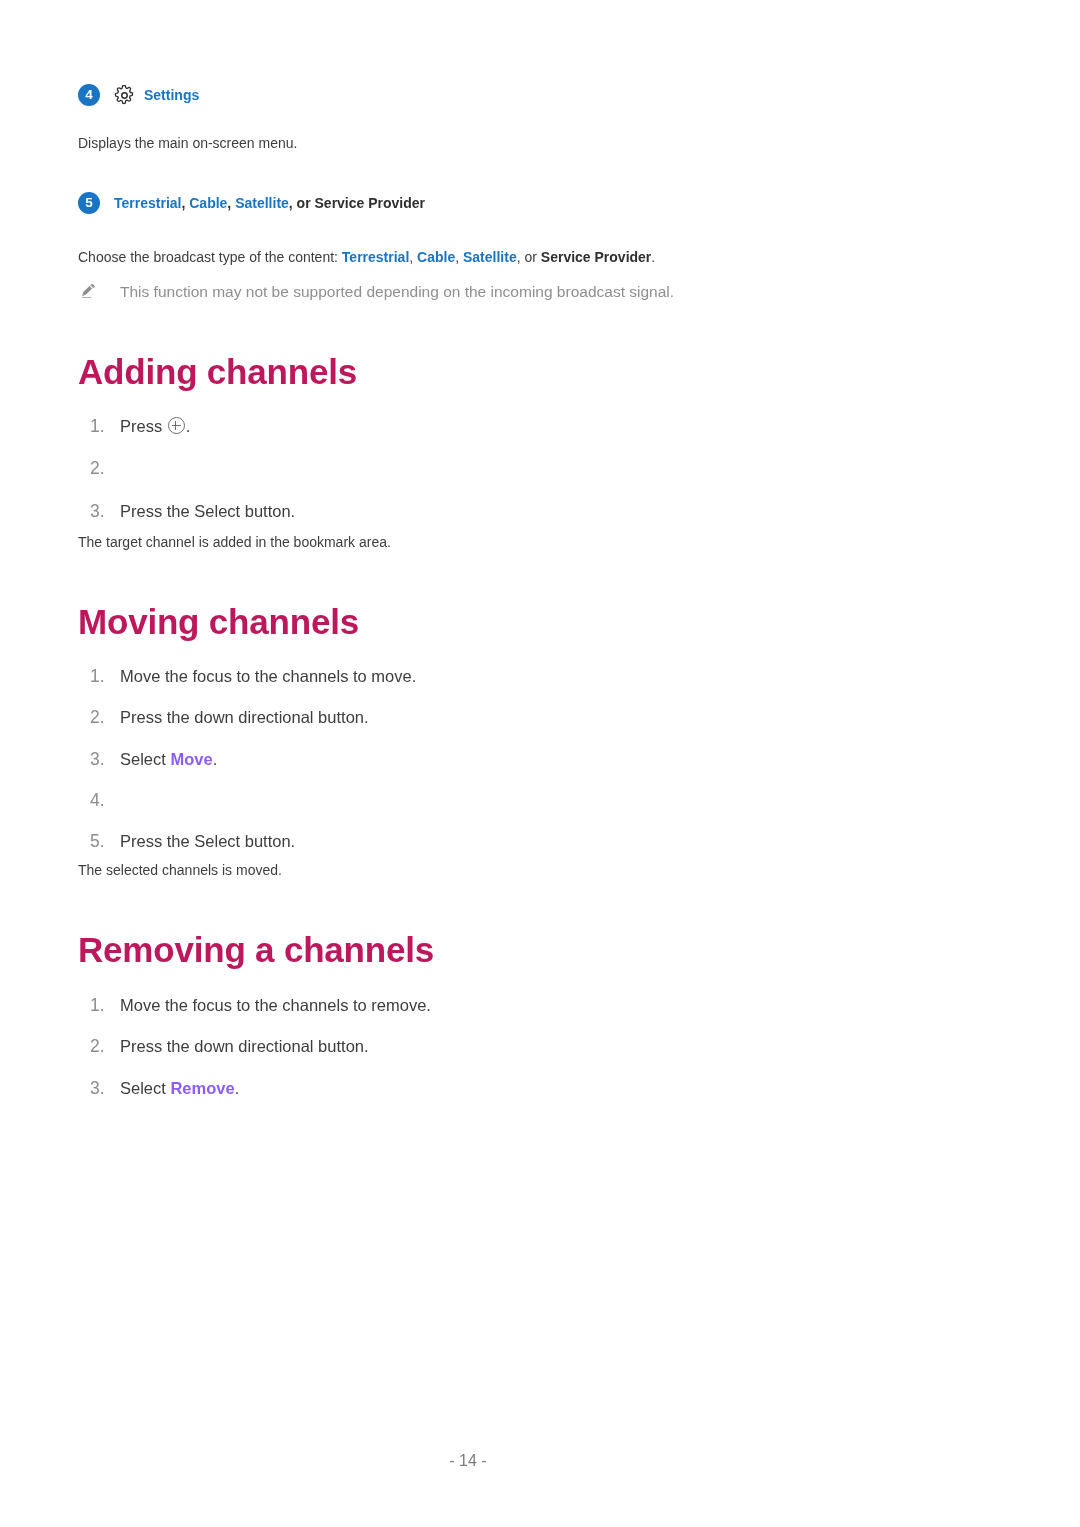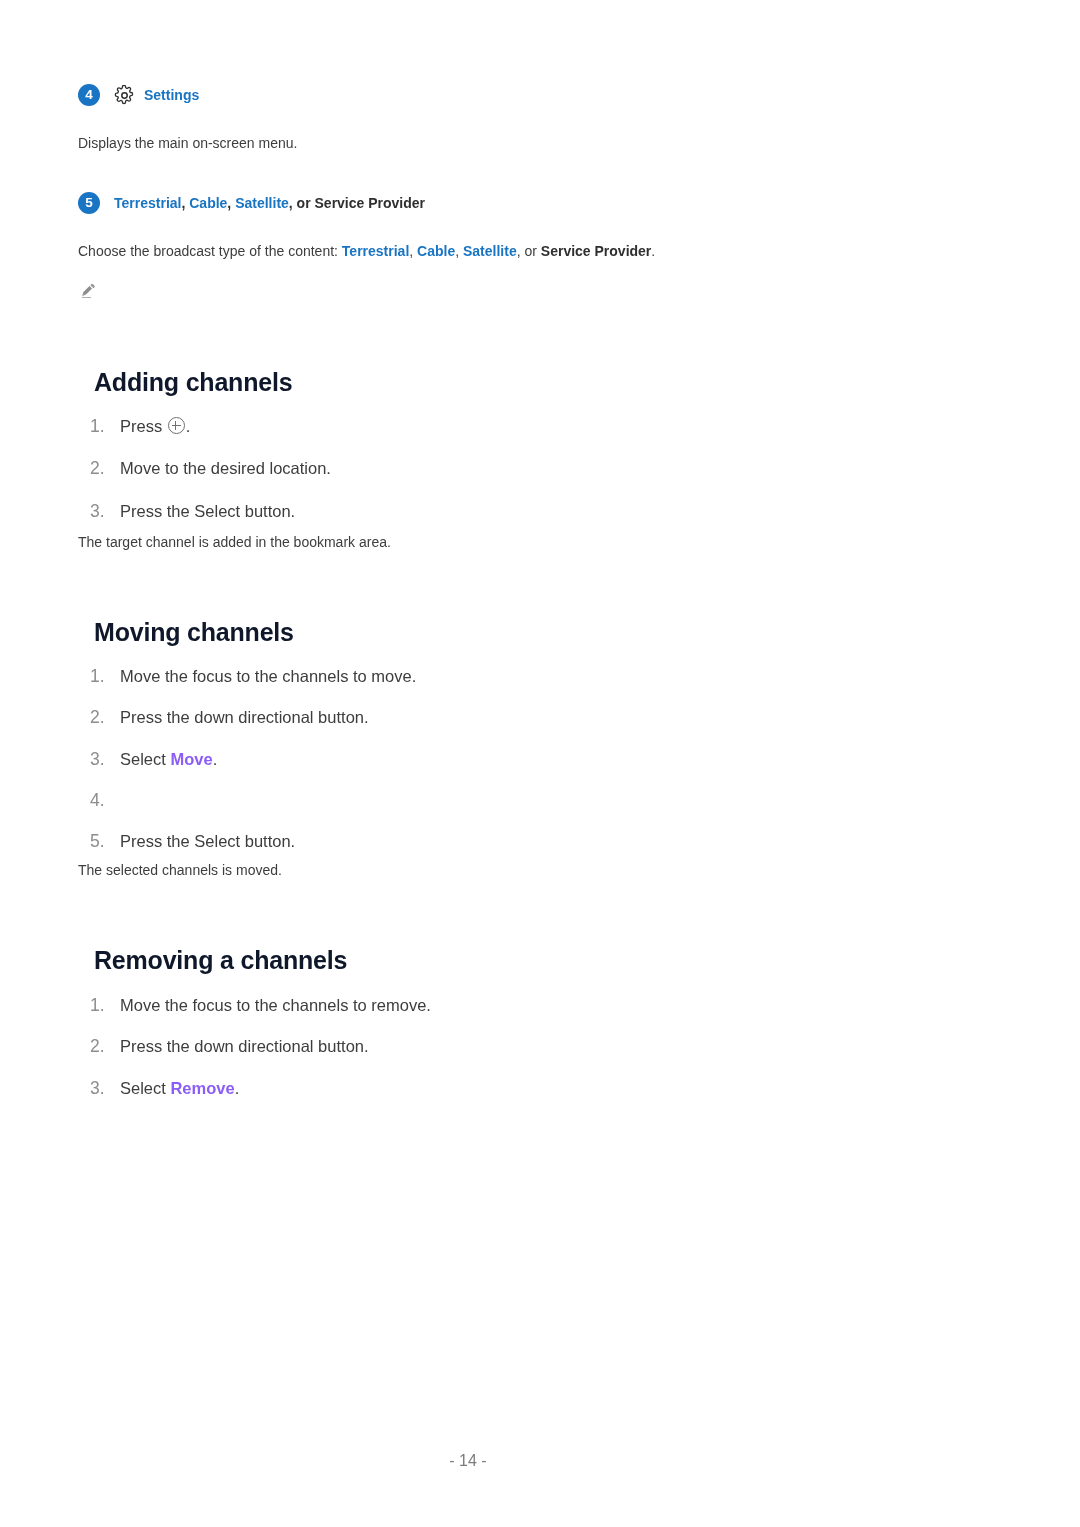--- a/index.html
+++ b/index.html
@@ -87,24 +87,24 @@
     flex: 0 0 auto;
     width: 20px;
     margin-right: 22px;
     margin-top: 2px;
     display: flex;
     justify-content: center;
   }
 
   
   .section-heading {
-    font-size: 25px;
-    color: #0f172a;
+    font-size: 35px;
+    color: #be185d;
     font-weight: 600;
-    margin: 16px;
+    margin: 0;
     letter-spacing: -0.2px;
   }
 
   
   .steps { margin: 0; padding: 0; list-style: none; }
   .step {
     display: flex;
     align-items: baseline;
     font-size: 16.5px;
     color: #3d3d3d;
@@ -174,43 +174,43 @@
     <span class="bh-text">Settings</span>
   </div>
 
   <div class="blk para" style="top:133px;">Displays the main on-screen menu.</div>
 
   <div class="blk badge-heading" style="top:192px;">
     <span class="num-badge">5</span>
     <span class="bh-text mixed"><span>Terrestrial</span><span class="dark">, </span><span>Cable</span><span class="dark">, </span><span>Satellite</span><span class="dark">, or Service Provider</span></span>
   </div>
 
-  <div class="blk para" style="top:241px;"><span>Choose the broadcast type of the content: </span><span class="blue">Terrestrial</span><span>, </span><span class="blue">Cable</span><span>, </span><span class="blue">Satellite</span><span>, or </span><span class="bold">Service Provider</span><span>.</span></div>
+  <div class="blk para" style="top:247px;"><span>Choose the broadcast type of the content: </span><span class="blue">Terrestrial</span><span>, </span><span class="blue">Cable</span><span>, </span><span class="blue">Satellite</span><span>, or </span><span class="bold">Service Provider</span><span>.</span></div>
 
   <div class="blk note" style="top:280px;">
     <span class="pencil">
       <svg width="17" height="18" viewBox="0 0 24 24">
         <path d="M18.6 2.6c-.8-.8-2-.8-2.8 0l-1.2 1.2 4.4 4.4 1.2-1.2c.8-.8.8-2 0-2.8l-1.6-1.6z" fill="#9a9a9a"></path>
         <path d="M13.4 4.9l-8.6 8.6-1.5 5.1 5.1-1.5 8.6-8.6-3.6-3.6z" fill="#8d8d8d"></path>
         <path d="M4.2 16.3l-.9 3 3-.9-2.1-2.1z" fill="#b5b5b5"></path>
         <rect x="2.6" y="20.6" width="13" height="1.3" fill="#a8a8a8"></rect>
       </svg>
     </span>
+    <span>This function may not be supported depending on the incoming broadcast signal.</span>
   </div>
 
   <div class="blk section-heading" style="top:352px;">Adding channels</div>
 
   <ul class="steps blk" style="top:413px;">
     <li class="step" style="margin-bottom:16px;">
       <span class="marker">1.</span>
       <span class="step-text"><span>Press </span><span class="circle-plus"></span><span>.</span></span>
     </li>
     <li class="step" style="margin-bottom:16px;">
       <span class="marker">2.</span>
-      <span class="step-text">Move to the desired location.</span>
     </li>
     <li class="step">
       <span class="marker">3.</span>
       <span class="step-text">Press the Select button.</span>
     </li>
   </ul>
 
   <div class="blk para" style="top:532px;">The target channel is added in the bookmark area.</div>
 
   <div class="blk section-heading" style="top:602px;">Moving channels</div>

